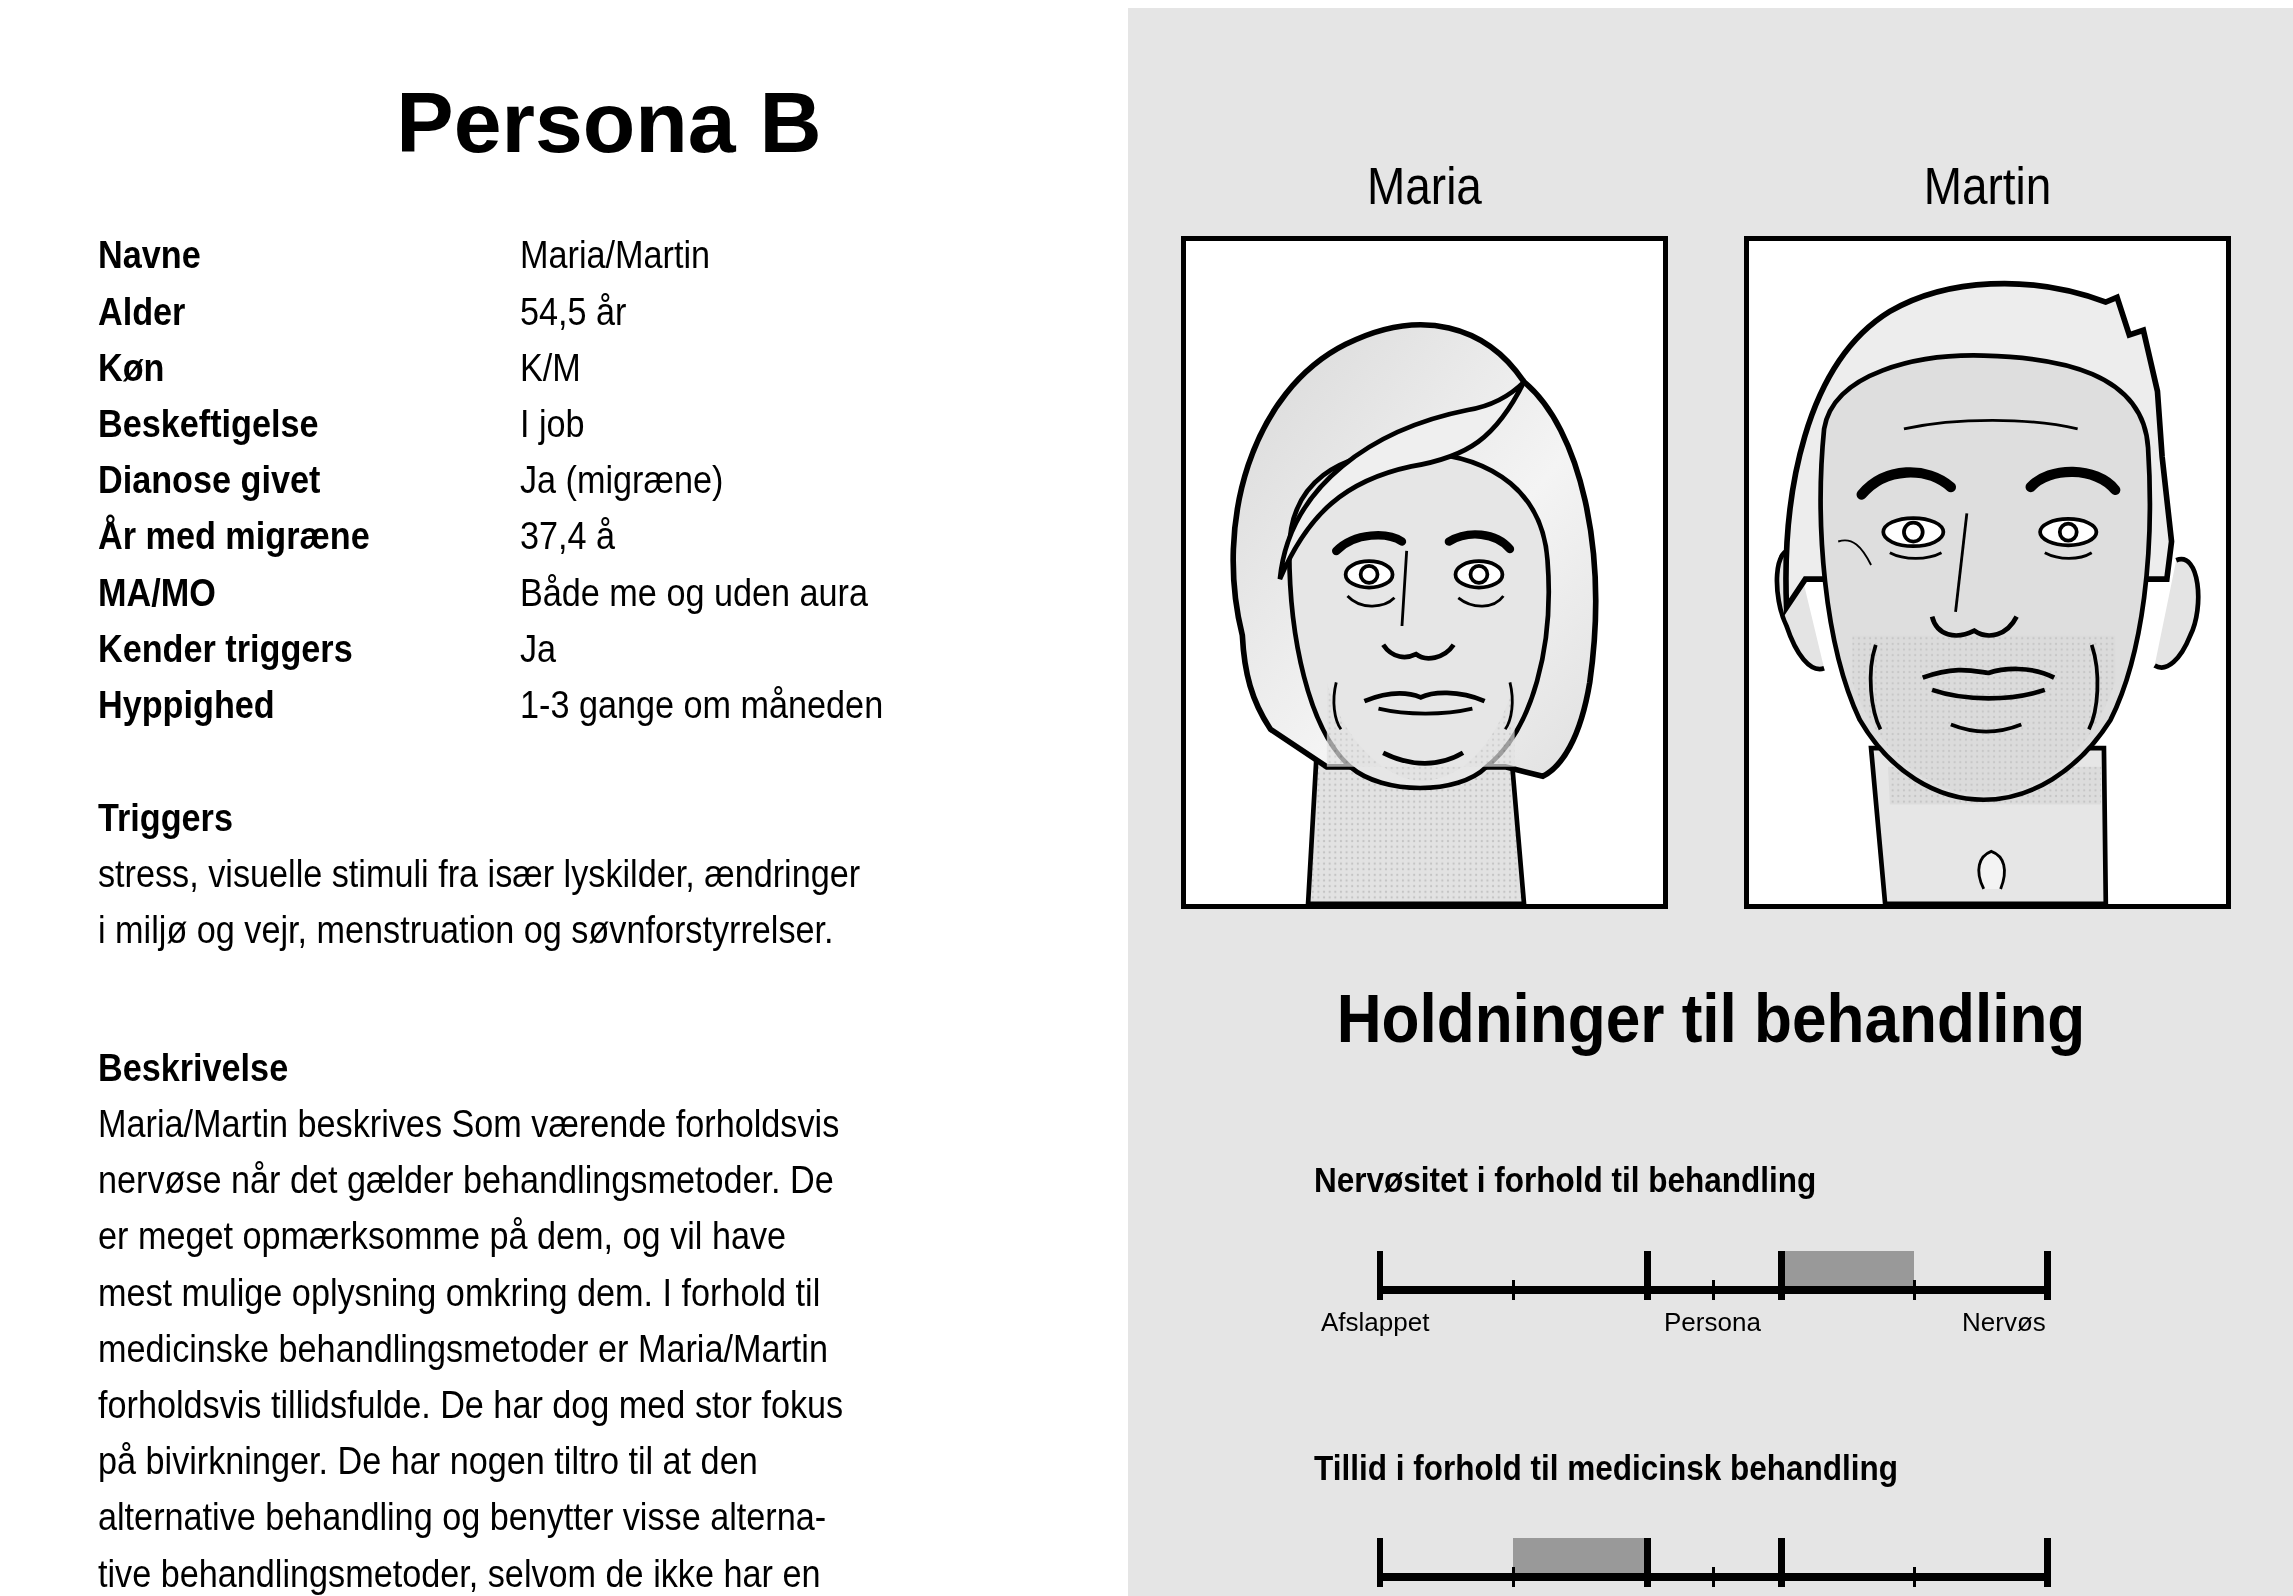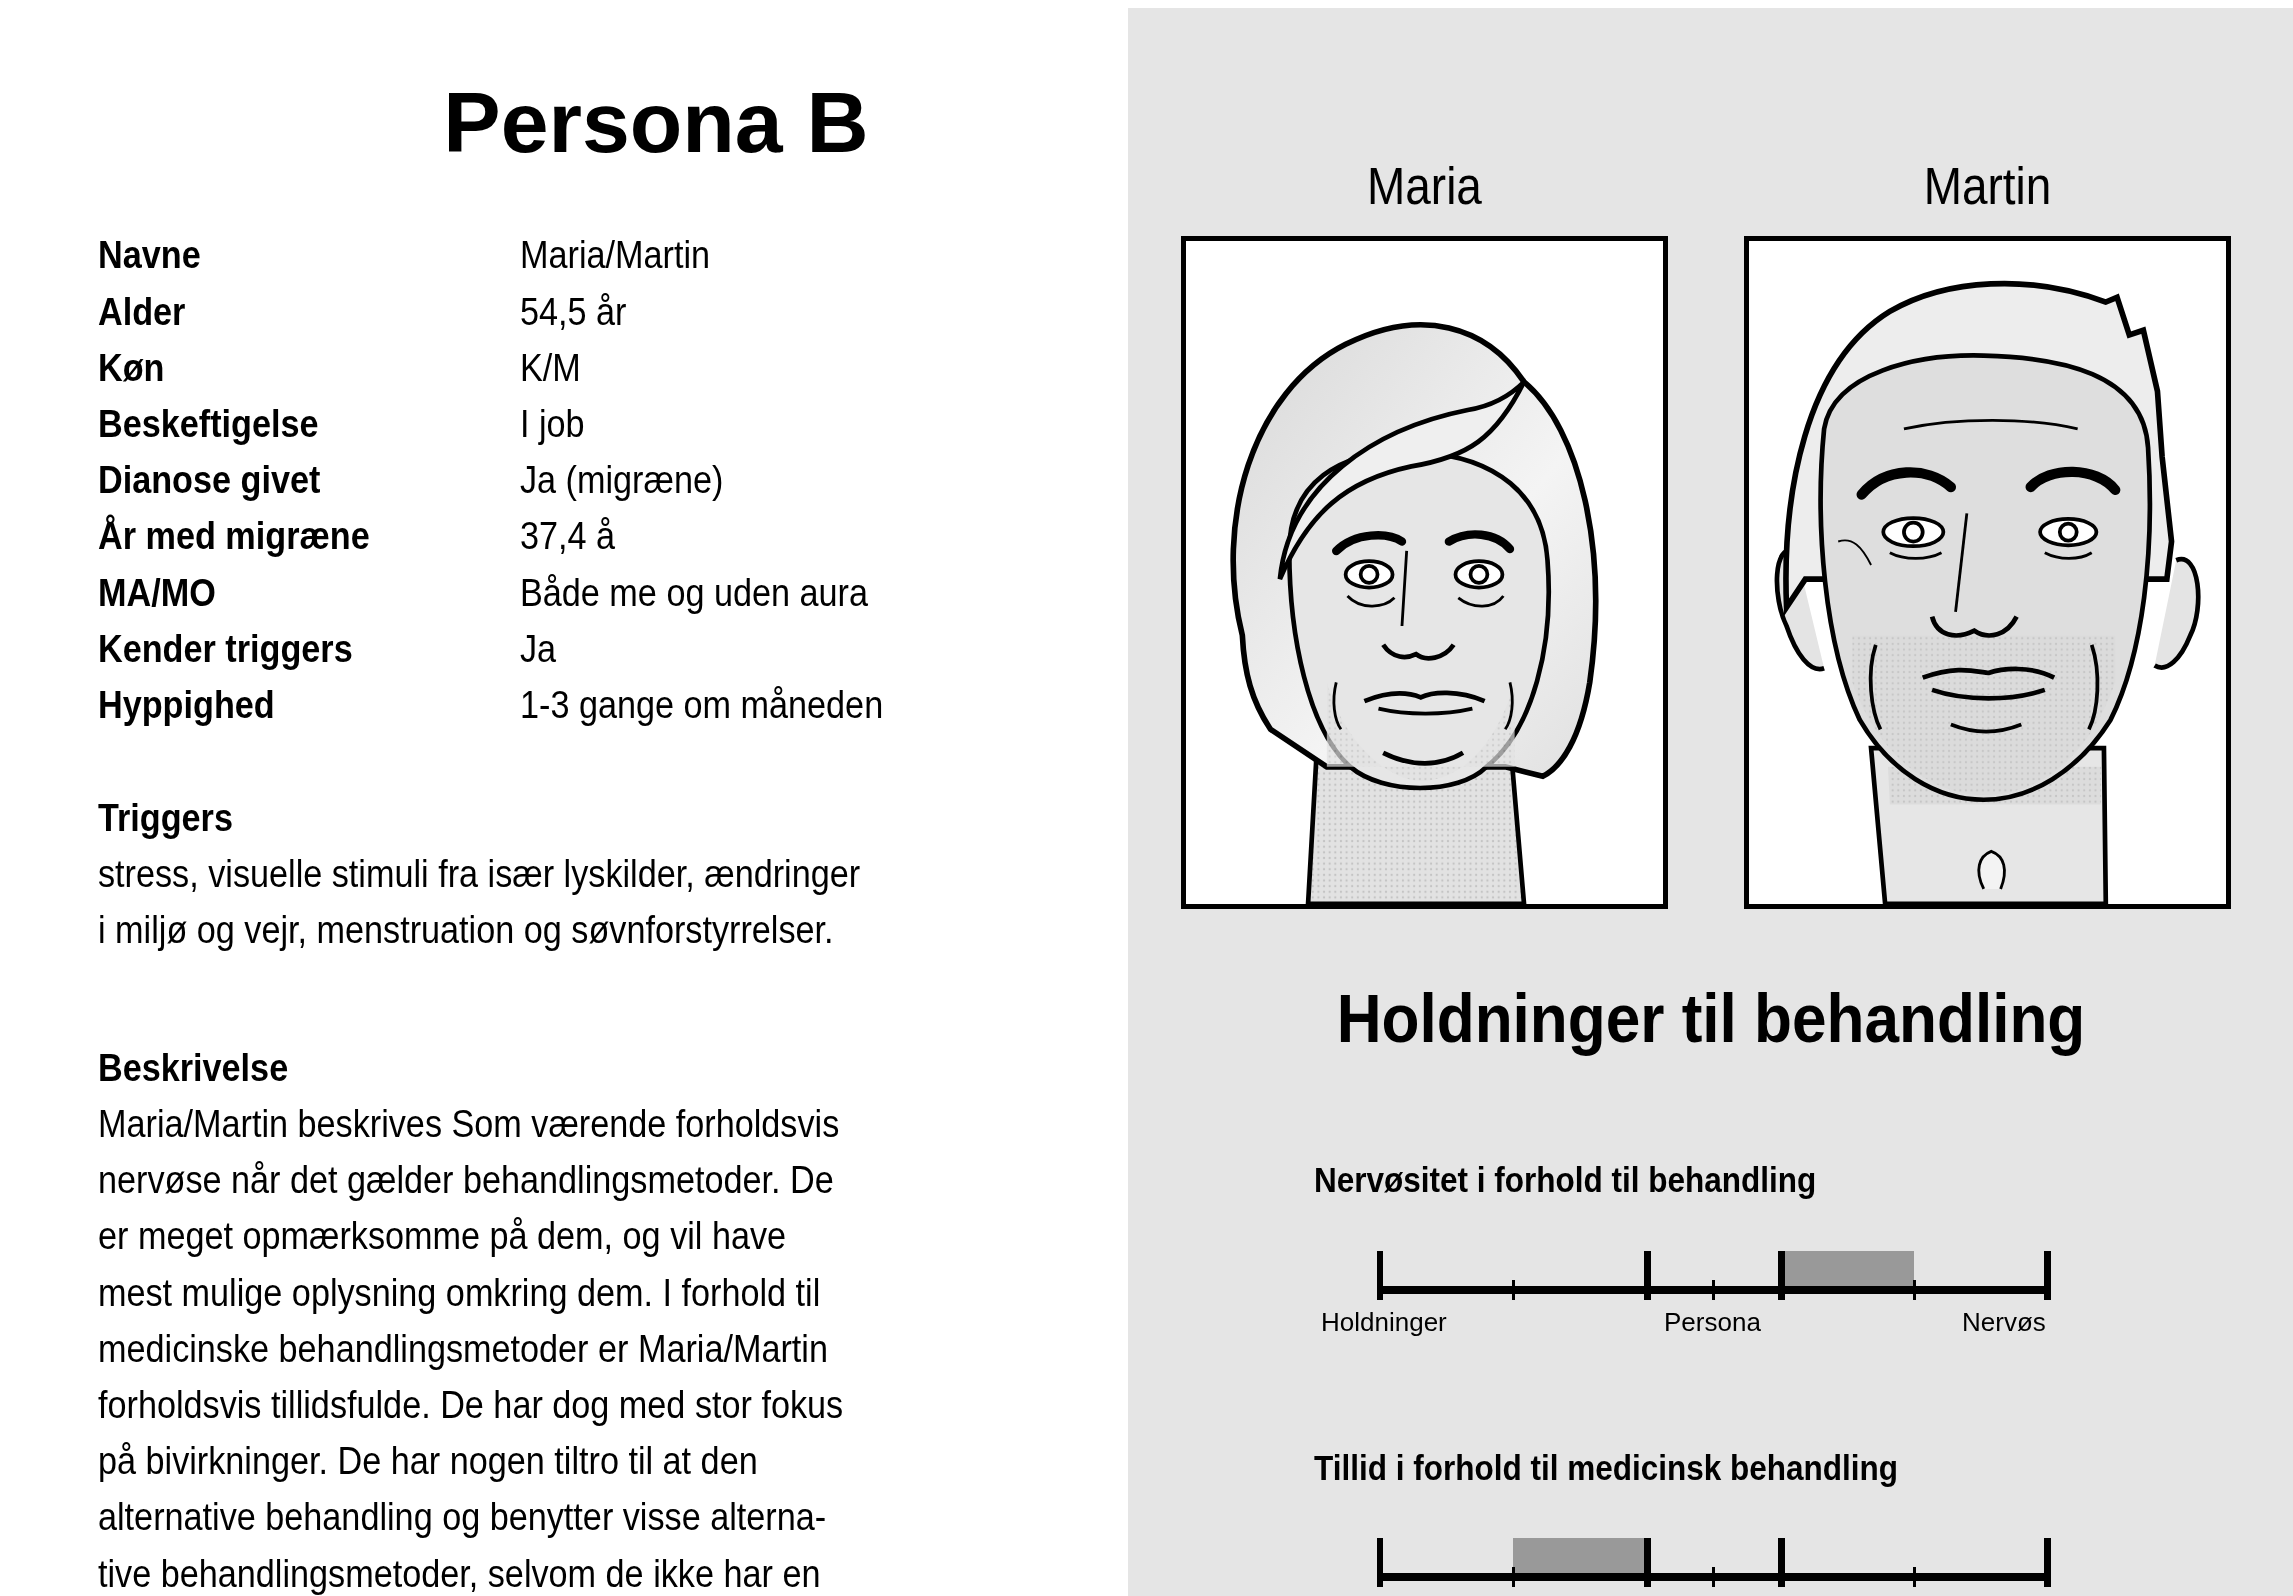--- a/index.html
+++ b/index.html
@@ -6,21 +6,21 @@
   body {
     width: 2294px; height: 1597px; position: relative; overflow: hidden;
     background: #ffffff; color: #000;
     font-family: "Liberation Sans", "DejaVu Sans", sans-serif;
   }
   .abs { position: absolute; white-space: nowrap; }
   .cond { transform-origin: left bottom; transform: scaleX(0.9); }
   .cond-c { transform-origin: center bottom; transform: scaleX(0.9); }
   .title {
     left: 0; width: 1218px; text-align: center; top: 71px;
-    font-size: 86px; font-weight: bold; line-height: 103px; padding-left: 47px;
+    font-size: 86px; font-weight: bold; line-height: 103px;
   }
   .row-label, .row-value, .sec-head, .body-line {
     font-size: 38px; line-height: 47px; height: 47px;
   }
   .row-label, .sec-head { font-weight: bold; left: 98px; }
   .row-value { left: 520px; }
   .body-line { left: 98px; }
   .panel {
     position: absolute; left: 1128px; top: 7.5px; width: 1166px; height: 1589px;
     background: #e5e5e5;
@@ -201,21 +201,21 @@
   <div class="box" style="left:407px; width:133px"></div>
   <div class="line"></div>
   <div class="major" style="left:2.8px"></div>
   <div class="minor" style="left:138px"></div>
   <div class="major" style="left:270px"></div>
   <div class="minor" style="left:338px"></div>
   <div class="major" style="left:404px"></div>
   <div class="minor" style="left:539px"></div>
   <div class="major" style="left:670px"></div>
 </div>
-<div class="abs scale-lbl" style="left:1321px; top:1306px">Holdninger</div>
+<div class="abs scale-lbl" style="left:1321px; top:1306px">Afslappet</div>
 <div class="abs scale-lbl" style="left:1664px; top:1306px">Persona</div>
 <div class="abs scale-lbl" style="left:1962px; top:1306px">Nervøs</div>
 
 <div class="abs scale-title cond" style="top:1446px">Tillid i forhold til medicinsk behandling</div>
 <div class="scale" style="top:1538px">
   <div class="box" style="left:139px; width:133px"></div>
   <div class="line"></div>
   <div class="major" style="left:2.8px"></div>
   <div class="minor" style="left:138px"></div>
   <div class="major" style="left:270px"></div>

